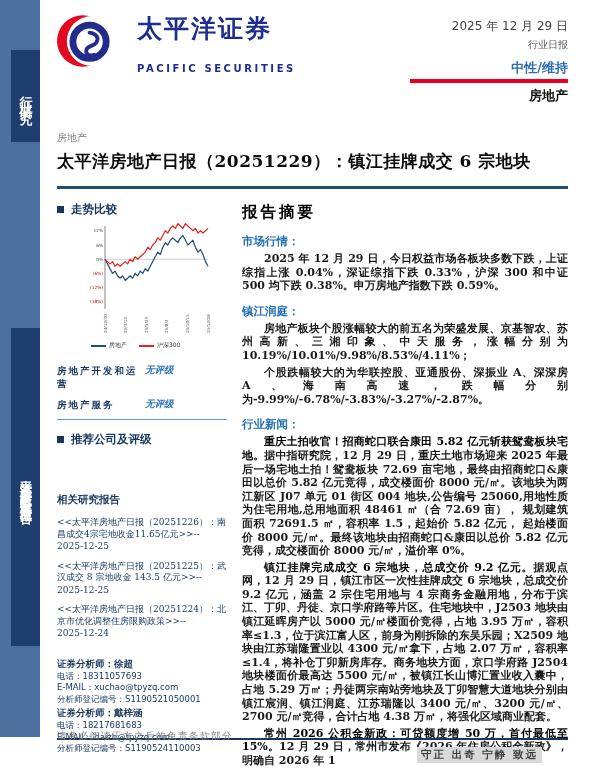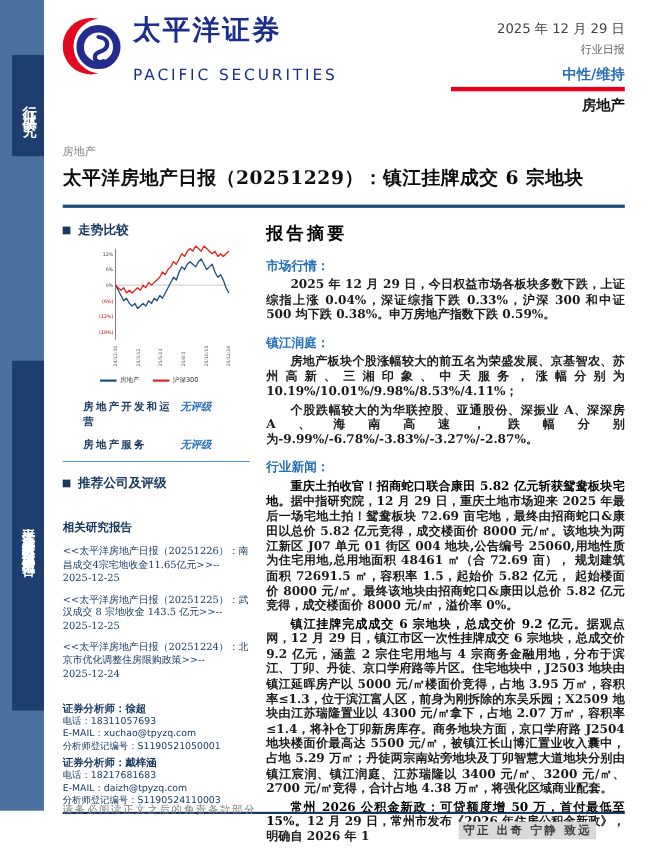--- a/index.html
+++ b/index.html
@@ -7,23 +7,23 @@
   
   .side-strip{position:absolute;left:0;top:0;width:40px;height:737px;background:#4c70a0;}
   .side-box{position:absolute;left:11px;width:29px;background:#1e3e6f;color:#fff;
     writing-mode:vertical-rl;display:flex;align-items:center;justify-content:center;
     font-family:"DejaVu Serif",serif;font-weight:bold;}
   .side-box.top{top:50px;height:92px;font-size:13px;letter-spacing:5px;}
   .side-box.bottom{top:328px;height:318px;font-size:12px;letter-spacing:2px;}
   
   .main{position:absolute;left:57px;top:10px;width:511px;}
   .hdr{display:flex;justify-content:space-between;align-items:flex-start;}
-  .logo{display:flex;align-items:center;gap:8px;}
+  .logo{display:flex;align-items:center;gap:24px;}
   .logo-text .cn{font-size:25px;font-weight:bold;color:#1c2d8e;letter-spacing:2px;font-family:"DejaVu Sans",sans-serif;}
-  .logo-text .en{font-size:14px;font-weight:normal;color:#1c2d8e;letter-spacing:2.6px;margin-top:18px;}
+  .logo-text .en{font-size:10px;font-weight:bold;color:#1c2d8e;letter-spacing:2.6px;margin-top:18px;}
   .meta{display:flex;flex-direction:column;align-items:flex-end;padding-top:8px;text-align:right;}
   .meta .date{font-size:12px;color:#404040;}
   .meta .rtype{font-size:10px;color:#595959;margin-top:3px;}
   .meta .rating{font-size:13px;font-weight:bold;color:#2a6fb5;margin-top:7px;font-family:"DejaVu Serif",serif;}
   .meta .redline{width:158px;height:4px;background:#e8001c;margin-top:2px;}
   .meta .industry{font-size:13px;font-weight:bold;color:#111;margin-top:4px;font-family:"DejaVu Serif",serif;}
   .cat{font-size:10px;color:#7f7f7f;margin-top:26px;}
   .title{font-size:17px;font-weight:bold;color:#0d0d0d;margin-top:5px;font-family:"DejaVu Serif",serif;letter-spacing:0.5px;}
   .rule{height:3px;background:#1f4e79;margin-top:13px;}
   
@@ -32,26 +32,26 @@
   .rcol{flex:1;min-width:0;}
   .sec-h{display:flex;align-items:center;gap:7px;color:#17375e;font-weight:bold;
     font-size:11.5px;font-family:"DejaVu Serif",serif;}
   .bullet{width:7px;height:7px;background:#17375e;flex:none;}
   .chart-wrap{margin:6px 0 2px 28px;}
   .legend{display:flex;gap:12px;margin:2px 0 0 34px;align-items:center;}
   .legend-item{display:flex;align-items:center;gap:3px;font-size:6px;color:#333;}
   .legend-swatch{display:inline-block;width:15px;height:2px;}
   .subrating{margin-top:14px;}
   .sr-rows{margin-top:10px;}
-  .sr-row{display:flex;justify-content:center;align-items:flex-start;margin-bottom:8px;}
+  .sr-row{display:flex;justify-content:flex-start;align-items:flex-start;margin-bottom:8px;}
   .sr-name{font-size:9.5px;font-weight:bold;color:#17375e;letter-spacing:2px;width:88px;line-height:13px;font-family:"DejaVu Serif",serif;}
   .sr-val{font-size:9.5px;font-weight:bold;font-style:italic;color:#2e74b5;padding-right:16px;font-family:"DejaVu Serif",serif;}
   .sr-divider{border-bottom:1.5px solid #5b9bd5;margin-top:2px;}
   .recommend{margin-top:12px;}
-  .rel-title{font-size:10.5px;font-weight:bold;color:#17375e;margin-top:26px;font-family:"DejaVu Serif",serif;}
+  .rel-title{font-size:10.5px;font-weight:bold;color:#17375e;margin-top:46px;font-family:"DejaVu Serif",serif;}
   .rel-list{margin-top:10px;}
   .rel-item{font-size:9px;color:#1a3b63;line-height:11.5px;margin-bottom:8px;font-family:"DejaVu Serif",serif;}
   .rel-item .rdate{margin-top:1px;}
   .analysts{margin-top:18px;}
   .an-role{font-size:9.5px;font-weight:bold;color:#17375e;font-family:"DejaVu Serif",serif;margin-top:2px;}
   .an-line{font-size:8.5px;color:#1a3b63;line-height:11.5px;}
   
   .sum-h{font-size:15.5px;font-weight:bold;color:#000;font-family:"DejaVu Serif",serif;letter-spacing:3px;}
   .sec-label{color:#2470b5;font-weight:bold;font-size:11.5px;font-family:"DejaVu Serif",serif;margin:11px 0 3px;}
   .para{font-size:11px;line-height:13.6px;color:#1a1a1a;text-align:justify;text-indent:2em;

